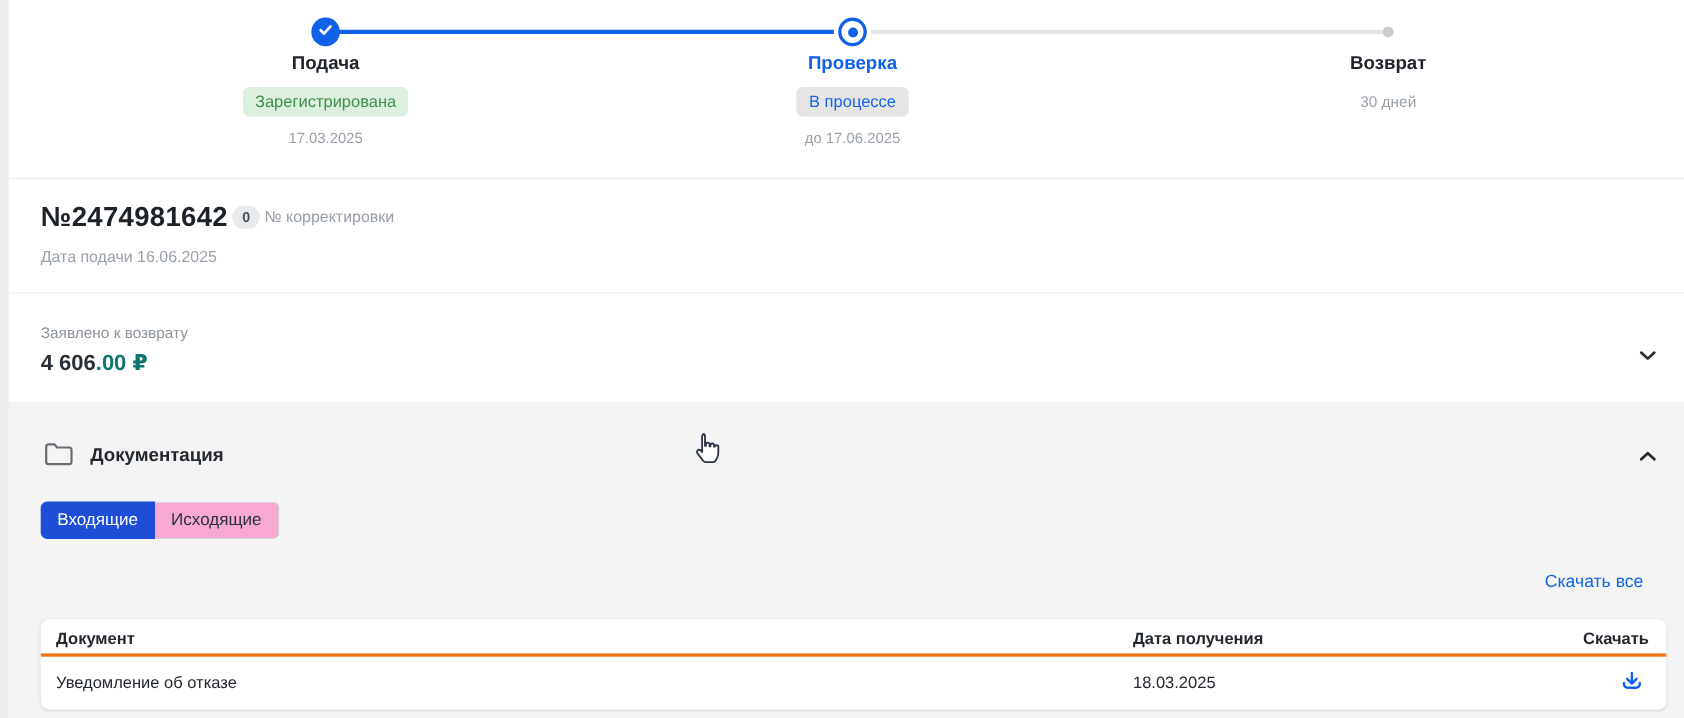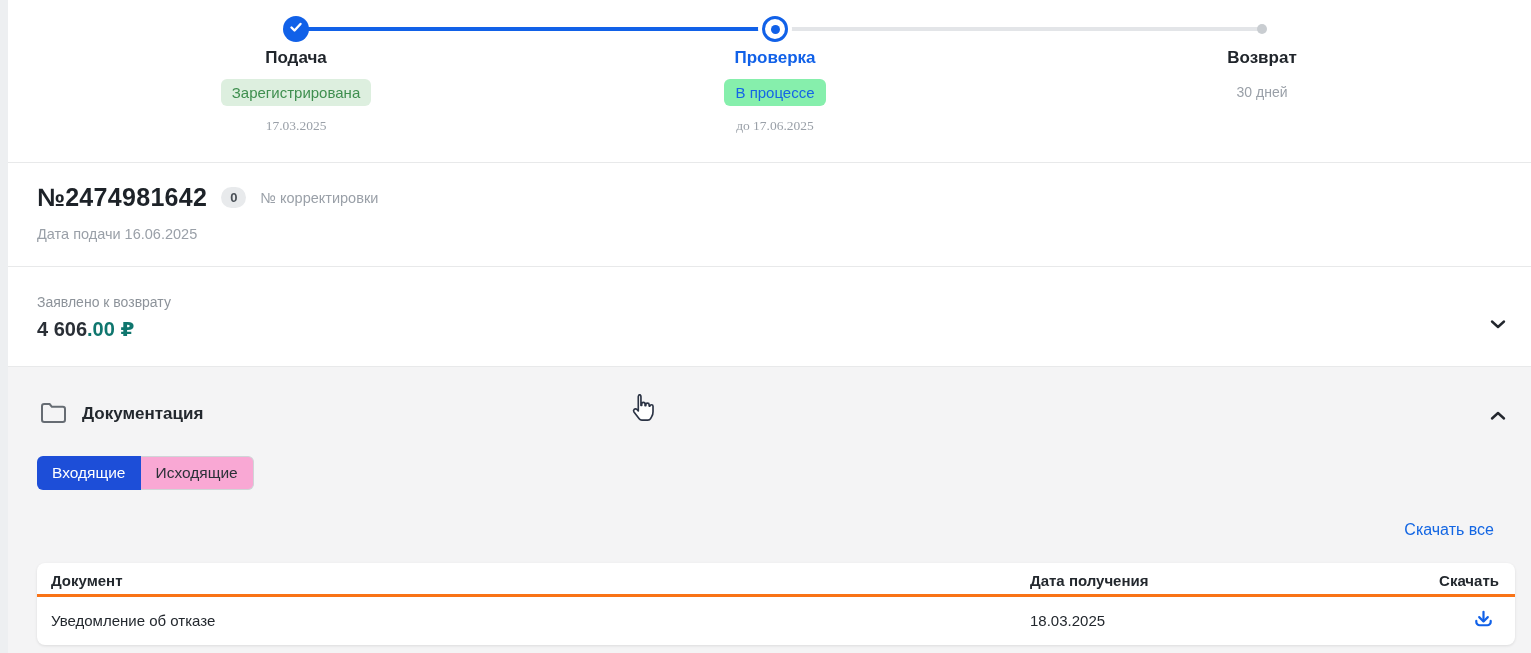--- a/index.html
+++ b/index.html
@@ -22,27 +22,27 @@
   .step-circle-done { position:absolute; left:283px; top:16px; width:26px; height:26px; border-radius:50%; background:#1161e8; display:flex; align-items:center; justify-content:center; z-index:2; }
   .step-circle-current { position:absolute; left:762px; top:16px; width:26px; height:26px; border-radius:50%; background:#fff; border:3px solid #1161e8; box-shadow:0 0 0 4px #fff; display:flex; align-items:center; justify-content:center; z-index:2; }
   .step-circle-current .dot { width:9px; height:9px; border-radius:50%; background:#1161e8; }
   .step-dot-pending { position:absolute; left:1257px; top:24px; width:10px; height:10px; border-radius:50%; background:#c9cdd1; z-index:2; }
   .step-col { position:absolute; top:48px; width:320px; text-align:center; }
   .step-col.c1 { left:136px; } .step-col.c2 { left:615px; } .step-col.c3 { left:1102px; }
   .step-label { font-size:17px; font-weight:bold; color:#20252b; }
   .step-label.blue { color:#1161e8; }
   .badge { display:inline-block; margin-top:11px; padding:5px 11px; border-radius:6px; font-size:15px; }
   .badge-green { background:#ddefdf; color:#3f8f4f; }
-  .badge-blue  { background:#86efac; color:#1565e6; }
-  .step-date { margin-top:12px; font-size:13.5px; color:#9aa0a8;font-family:Liberation Serif, serif; }
+  .badge-blue  { background:#e5e5e5; color:#1565e6; }
+  .step-date { margin-top:12px; font-size:13.5px; color:#9aa0a8; }
   .step-note { margin-top:16px; font-size:14px; color:#9aa0a8; }
 
   
   .decl-left { position:absolute; left:37px; top:20px; }
-  .decl-title-row { display:flex; align-items:center; gap:14px; }
+  .decl-title-row { display:flex; align-items:center; gap:4px; }
   .decl-number { font-size:25px; font-weight:bold; color:#1d2228; letter-spacing:.3px; }
   .pill { background:#e8eaec; color:#4a5057; font-size:13px; font-weight:bold; border-radius:11px; padding:3px 9px; }
   .corr-label { font-size:14.5px; color:#9aa0a8; }
   .decl-date { margin-top:14px; font-size:14.5px; color:#9aa0a8; }
   .decl-actions { position:absolute; right:17px; top:198px; display:flex; align-items:center; }
   .link-blue { display:flex; align-items:center; gap:8px; color:#1366e3; font-size:16.5px; cursor:pointer; }
   .btn { display:flex; align-items:center; gap:10px; height:37px; padding:0 16px; background:#fff; border:1px solid #c6cacd; border-radius:8px; font-size:16.5px; color:#40474f; cursor:pointer; }
   .gap32 { width:33px; } .gap16 { width:17px; }
 
   

